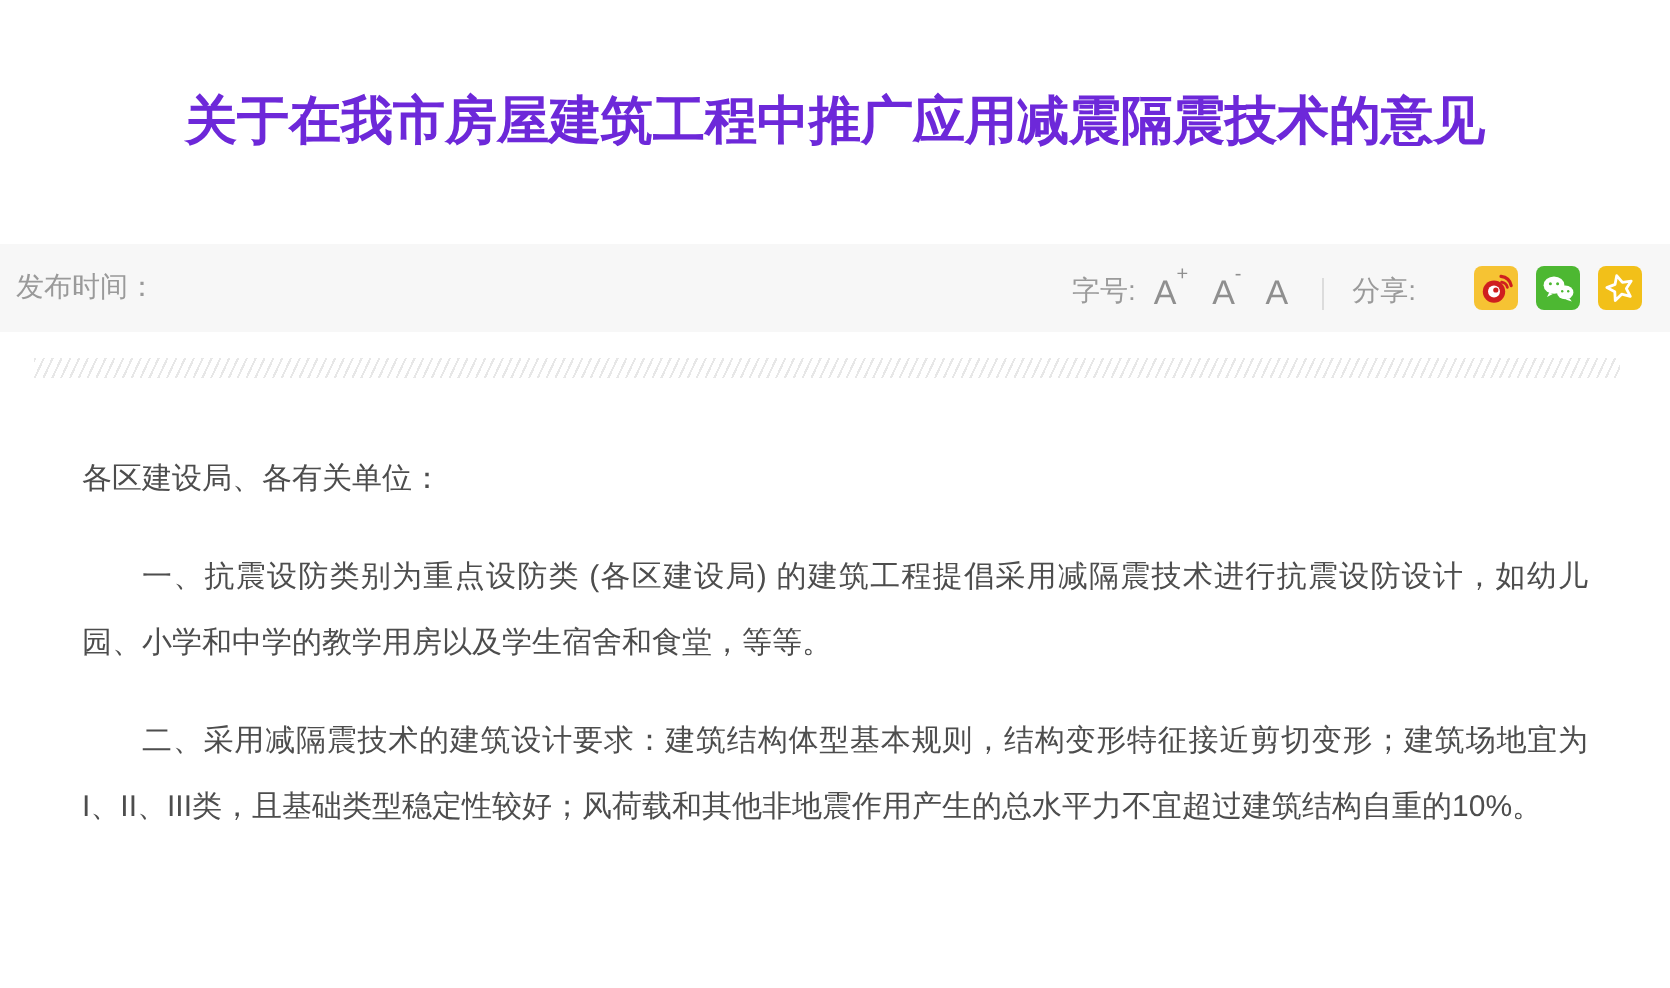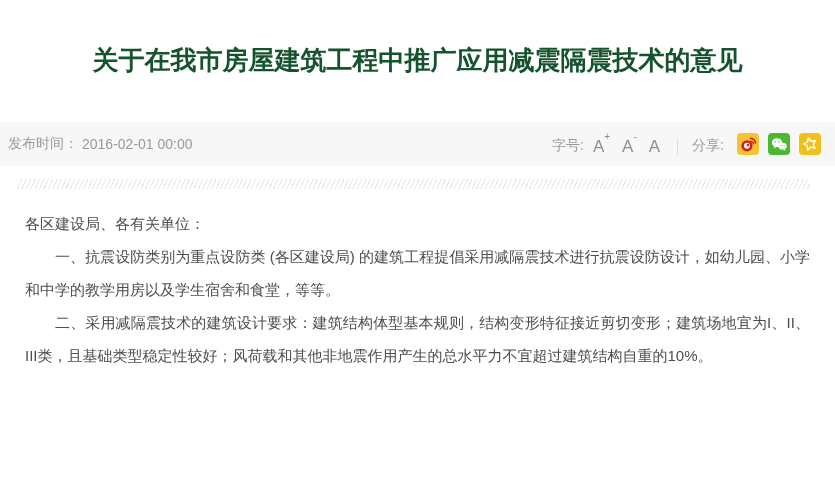--- a/index.html
+++ b/index.html
@@ -12,50 +12,50 @@
   }
   .page { width: 835px; height: 494px; background: #fff; }
 
   
   .title {
     margin-top: 42px;
     text-align: center;
     font-size: 26px;
     line-height: 36px;
     font-weight: bold;
-    color: #14532d;
+    color: #6d28d9;
     letter-spacing: 0;
   }
 
   
   .meta-bar {
     margin-top: 44px;
     height: 44px;
     background: #f7f7f7;
     display: flex;
     align-items: center;
     justify-content: space-between;
     padding: 0 14px 0 8px;
     color: #9a9a9a;
     font-size: 14px;
   }
-  .meta-left { display: flex; align-items: center; gap: 4px; justify-content: center; }
+  .meta-left { display: flex; align-items: center; gap: 20px; justify-content: center; }
   .meta-right { display: flex; align-items: flex-end; gap: 6px; }
   .font-btn {
     background: none; border: none; cursor: pointer;
     color: #8f8f8f; font-size: 17px; line-height: 1;
     font-family: "Liberation Sans", sans-serif;
     padding: 0 3px; position: relative;
   }
   .font-btn sup { font-size: 10px; position: relative; top: -5px; left: 0px; }
   .vdiv {
     display: inline-block; width: 1px; height: 16px;
     background: #dcdcdc; margin: 0 8px;
   }
-  .share-label { margin-right: 4px; }
+  .share-label { margin-right: 20px; }
   .share-btn {
     display: inline-flex; width: 22px; height: 22px;
     cursor: pointer; text-decoration: none; margin-left: 3px;
   }
   .share-btn svg { display: block; }
 
   
   .stripe-divider {
     margin: 13px 25px 0 17px;
     height: 10px;
@@ -67,34 +67,33 @@
   }
 
   
   .content {
     padding: 18px 25px 0 25px;
     color: #4d4d4d;
     font-size: 15px;
     line-height: 33px;
     text-align: justify;
   }
-  .content p { margin: 0; }
+  .content p { margin: 16px; }
   .content p.indent { text-indent: 2em; }
 </style>
 </head>
 <body>
 
 <div class="page">
 
   <h1 class="title">关于在我市房屋建筑工程中推广应用减震隔震技术的意见</h1>
 
   <div class="meta-bar">
     <div class="meta-left">
       <span>发布时间：</span>
-      <span>2016-02-01 00:00</span>
     </div>
     <div class="meta-right">
       <span>字号:</span>
       <button class="font-btn"><span>A</span><sup>+</sup></button>
       <button class="font-btn"><span>A</span><sup>-</sup></button>
       <button class="font-btn"><span>A</span><sup></sup></button>
       <span class="vdiv"></span>
       <span class="share-label">分享:</span>
 
       <a class="share-btn" title="">

